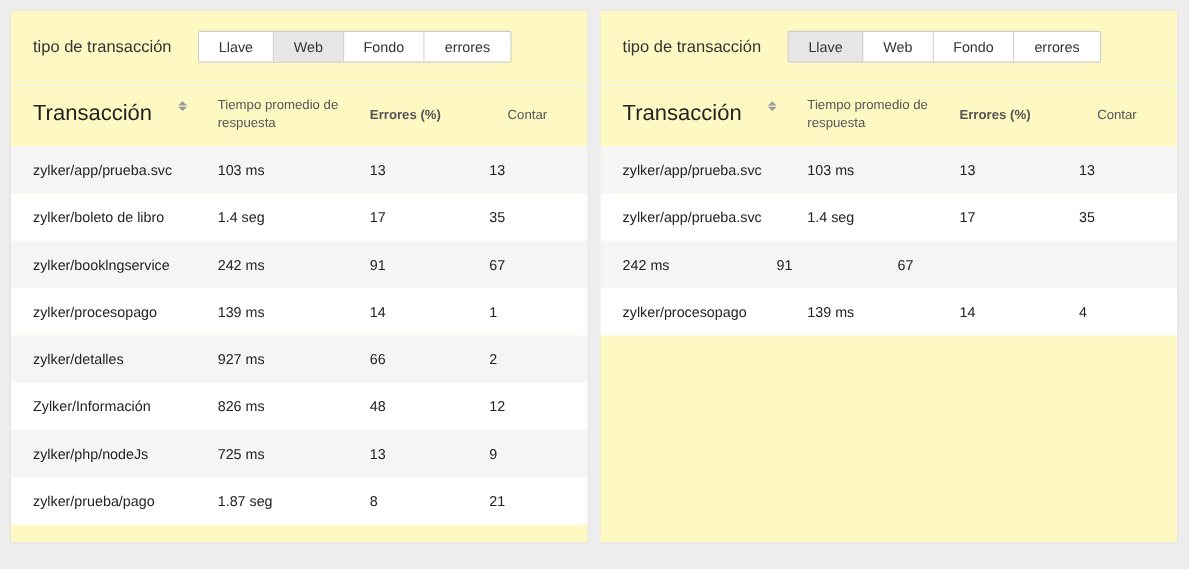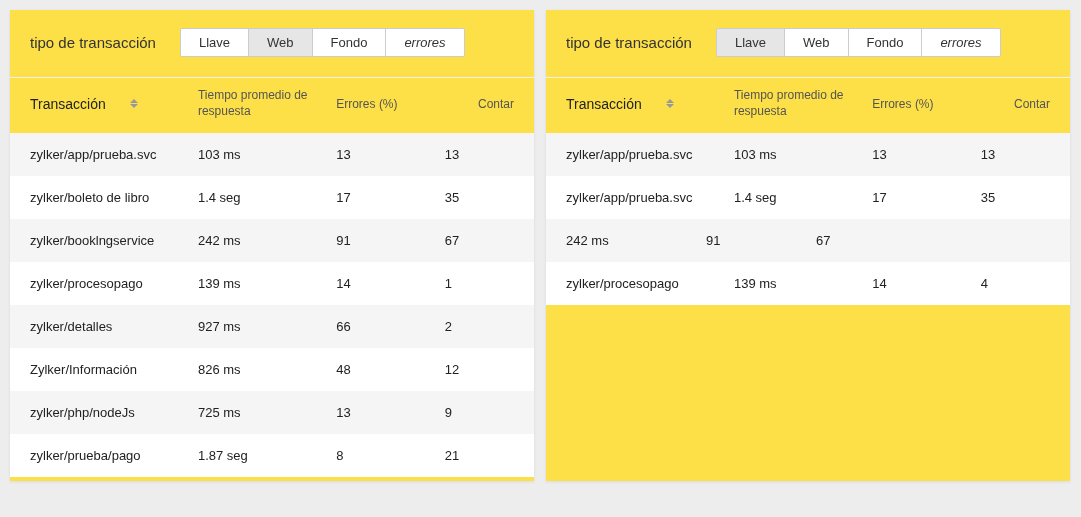--- a/index.html
+++ b/index.html
@@ -9,24 +9,24 @@
       font-size: 13px;
       color: #222;
       padding: 10px;
       width: 1081px;
     }
     .wrap {
       display: flex;
       gap: 12px;
     }
     .panel {
-      background: #fde047;
+      background: #fef9c3;
       box-shadow: 0 1px 3px rgba(0,0,0,0.08);
       width: 524px;
-      padding-bottom: 4px;
+      padding-bottom: 16px;
     }
     .panel-header {
       display: flex;
       align-items: center;
       gap: 24px;
       padding: 18px 20px 20px 20px;
     }
     .panel-title {
       font-size: 15px;
       color: #333;
@@ -38,34 +38,34 @@
       overflow: hidden;
     }
     .tab {
       padding: 6px 18px;
       font-size: 13px;
       color: #333;
       border-right: 1px solid #ccc;
       cursor: pointer;
       background: #fff;
     }
-    .tab:last-child { border-right: none; font-style: italic; }
+    .tab:last-child { border-right: none; }
     .tab.active { background: #e6e6e6; }
     .thead {
       display: flex;
       padding: 10px 20px 14px 20px;
       color: #555;
       font-size: 12px;
       align-items: center;
       border-top: 1px solid #f0f0f0;
     }
-    .col-tx { width: 170px; font-size: 14px; color: #222; display:flex; align-items:center; gap:22px;}
+    .col-tx { width: 170px; font-size: 20px; color: #222; display:flex; align-items:flex-start; gap:22px;}
     .col-rt { width: 140px; line-height:1.3; }
-    .col-err { width: 110px; }
-    .col-cnt { width: 70px; text-align:right; }
+    .col-err { width: 110px; font-weight: bold; }
+    .col-cnt { width: 70px; text-align:center; }
     .sort-icon {
       display:inline-flex; flex-direction:column; gap:1px; margin-left:2px;
     }
     .sort-icon .arr { width:0; height:0; border-left:4px solid transparent; border-right:4px solid transparent; }
     .sort-icon .up { border-bottom:4px solid #999; }
     .sort-icon .down { border-top:4px solid #999; }
     .rows {}
     .row {
       display: flex;
       padding: 14px 20px;

